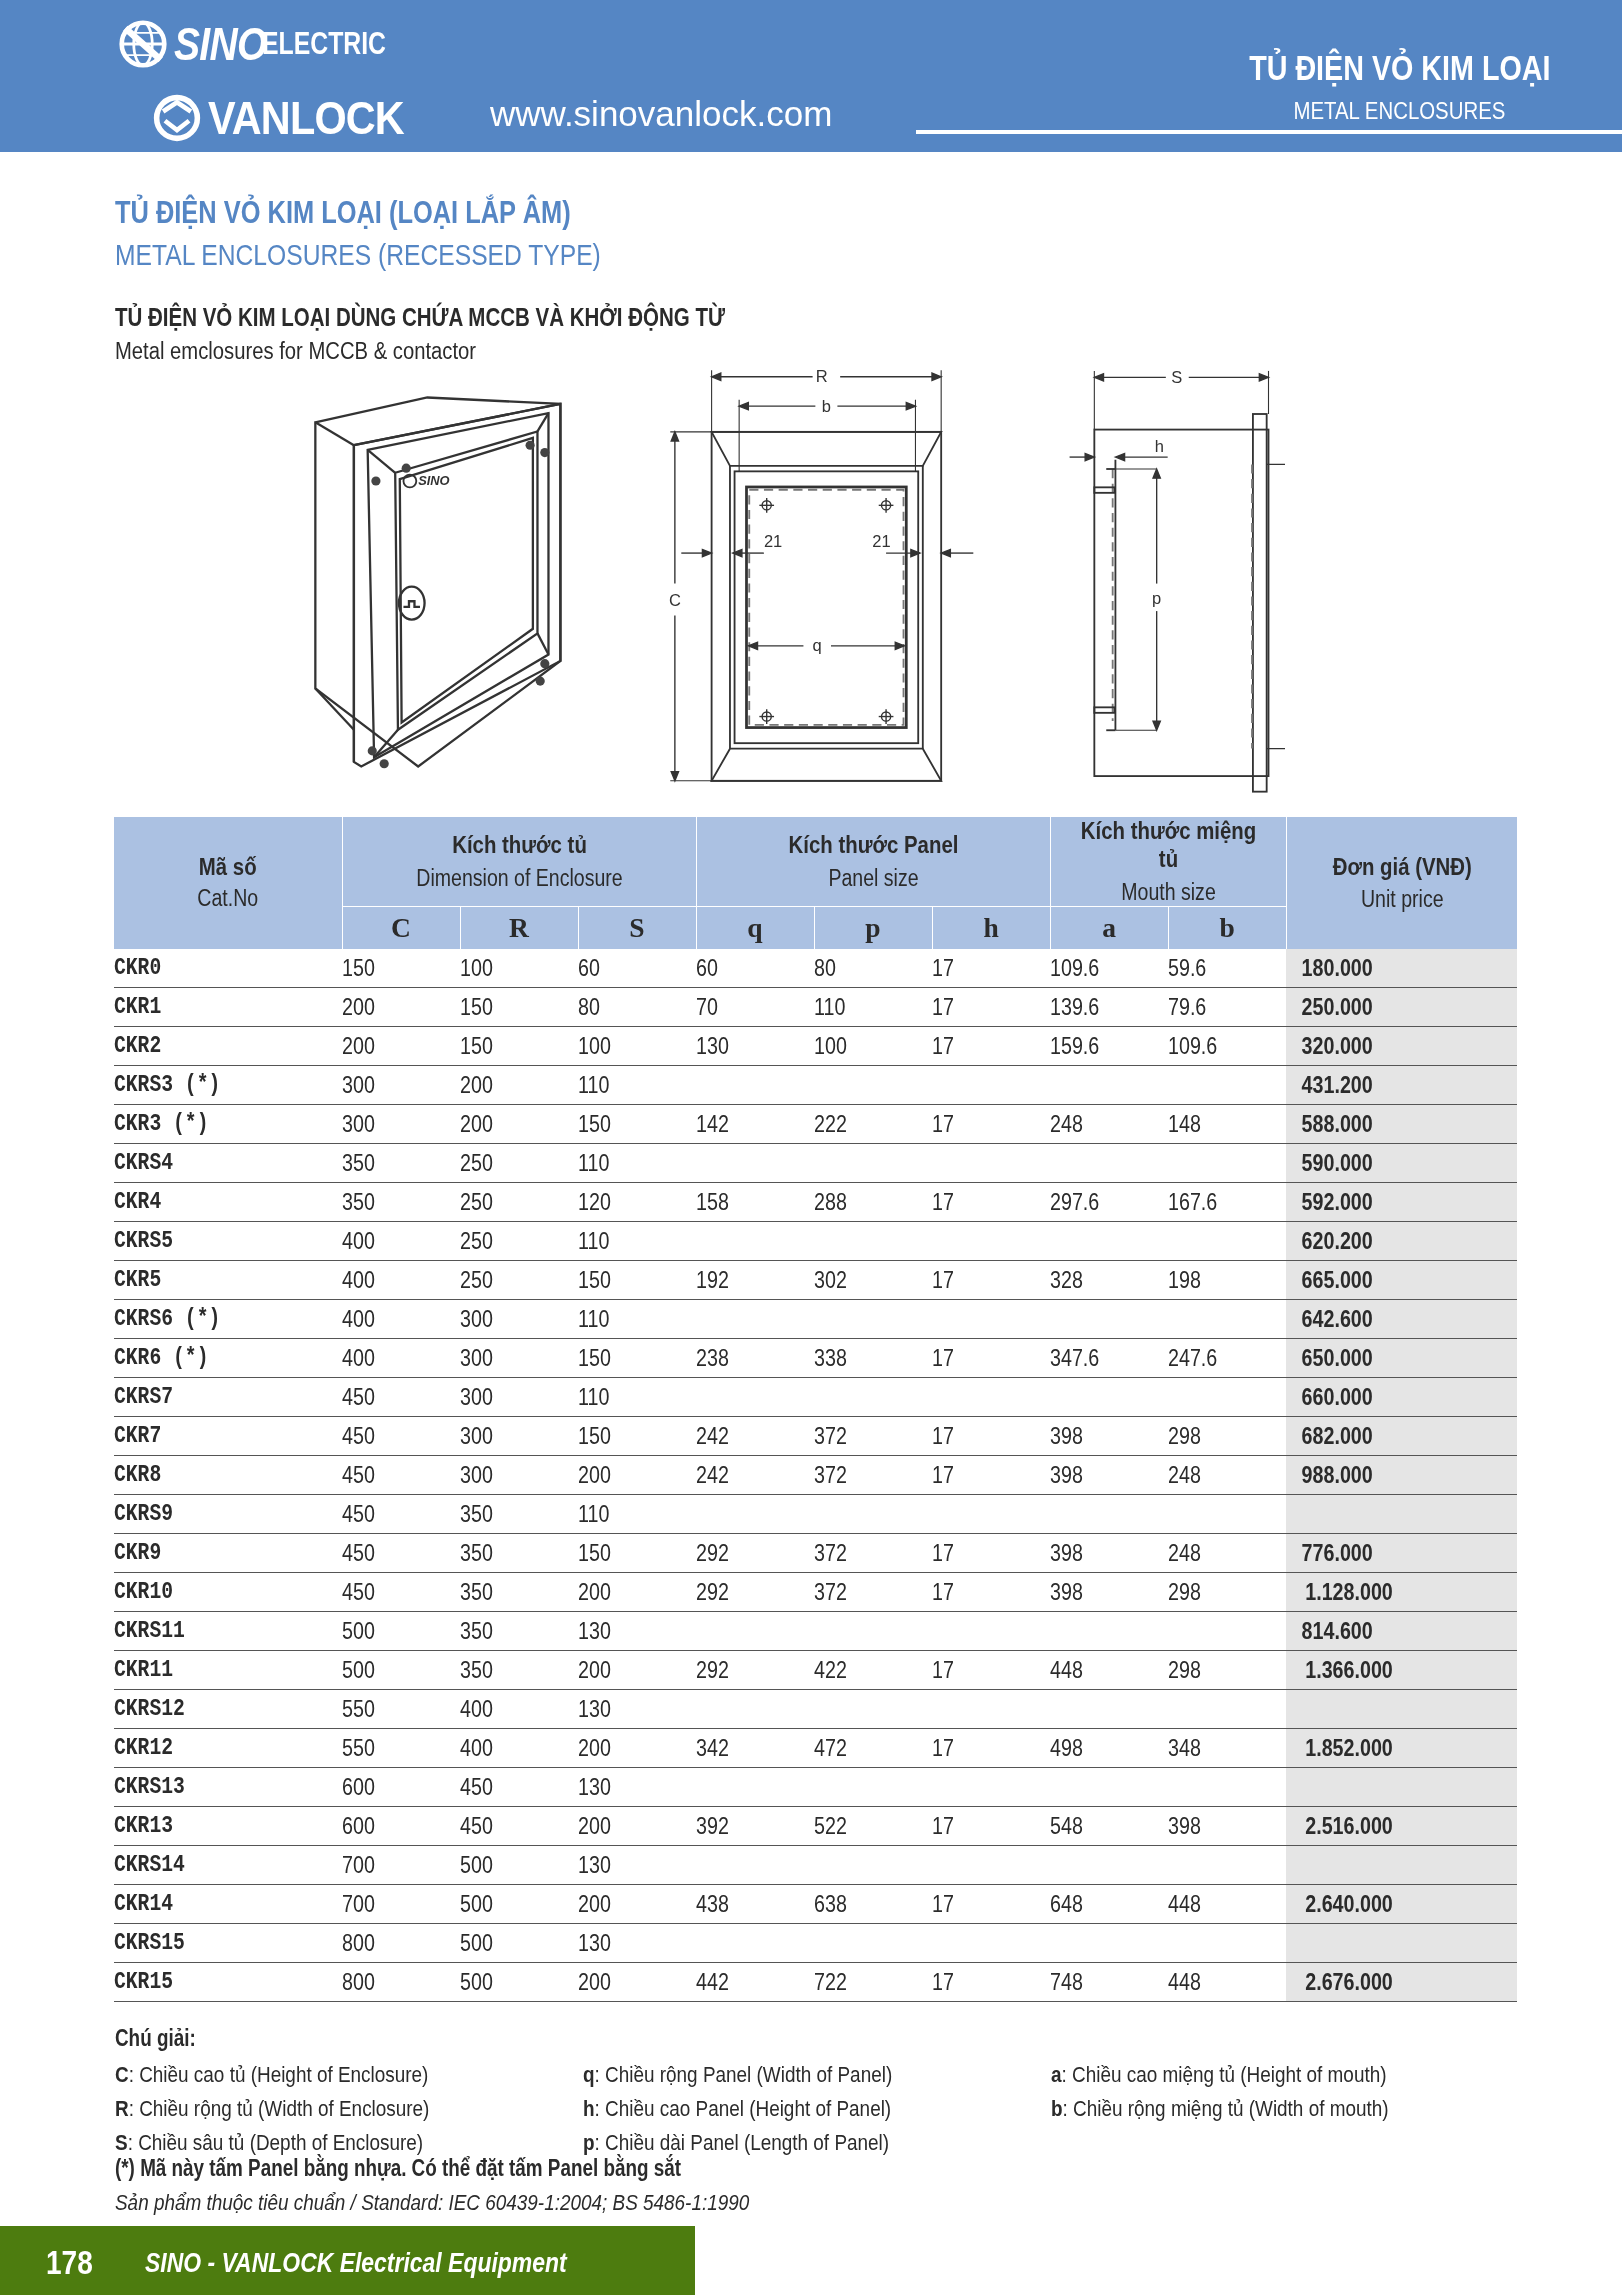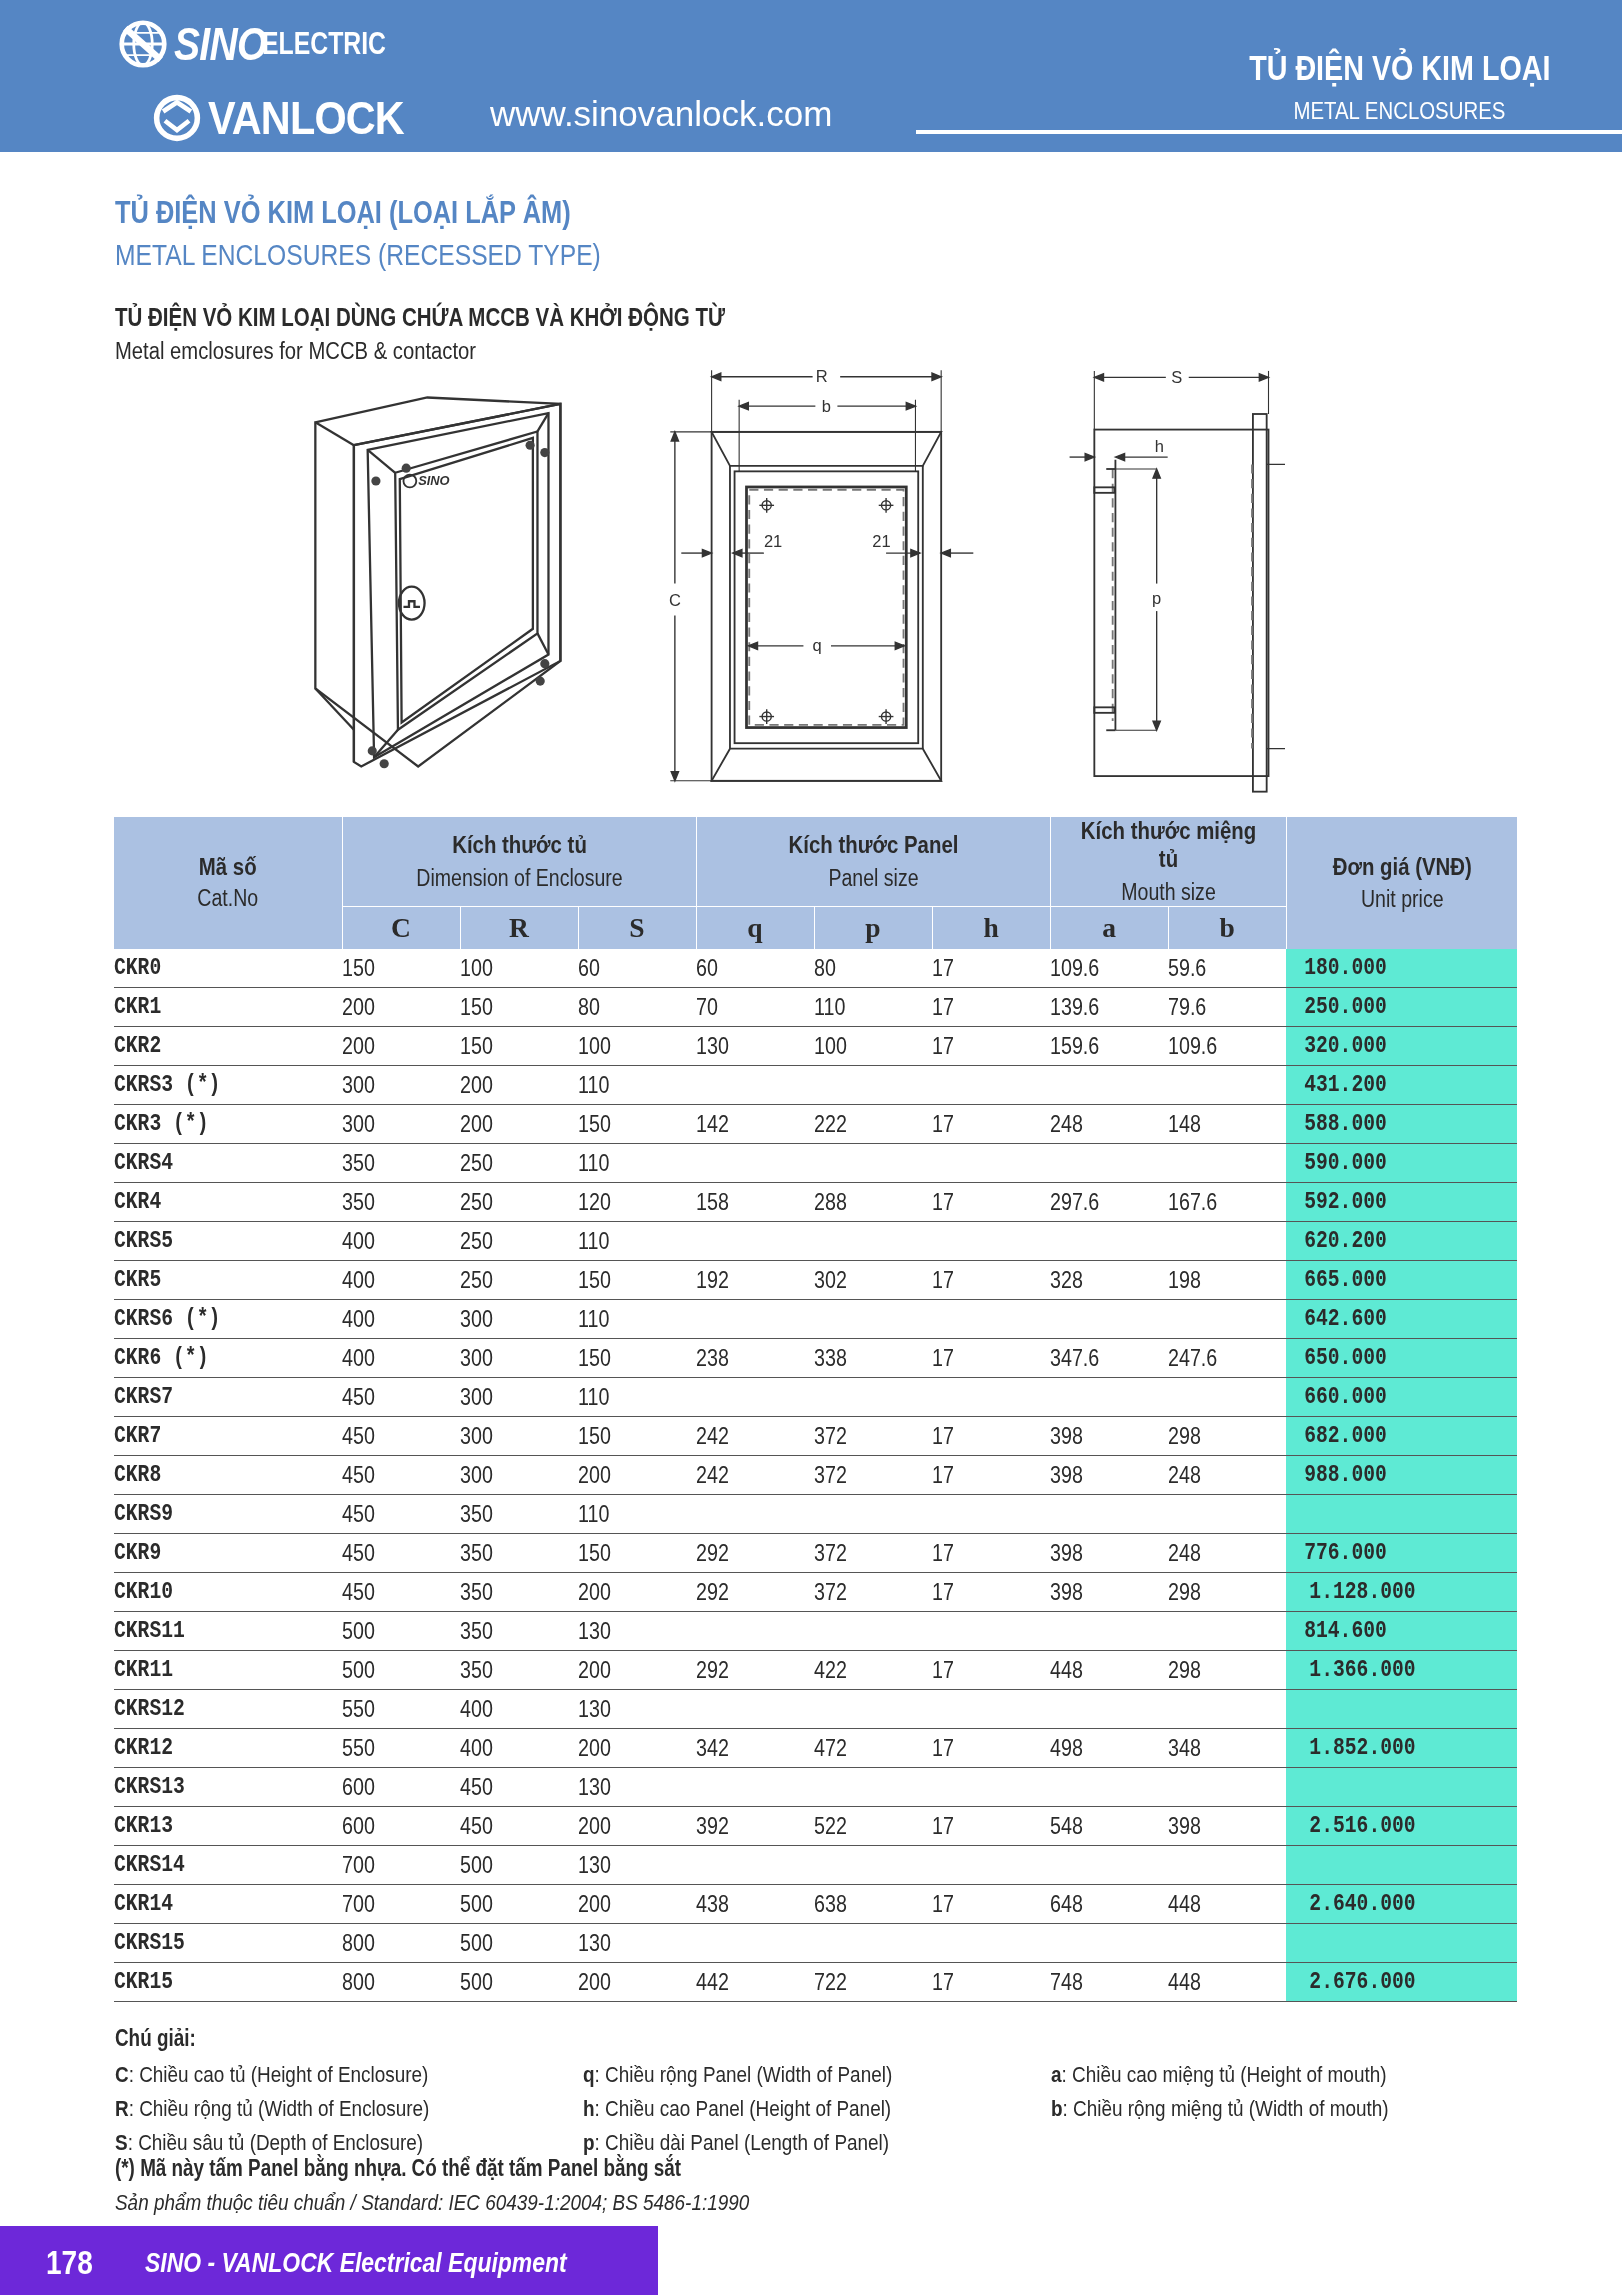--- a/index.html
+++ b/index.html
@@ -29,29 +29,29 @@
   table.spec { position:absolute; left:114px; top:817px; width:1390px; border-collapse:collapse; table-layout:fixed; }
   table.spec th { background:#abc1e2; color:#2b2b2b; font-weight:normal; text-align:center; padding:0; }
   .th-grp { height:81px; border-left:1.8px solid #fff; }
   .th-grp .vn { display:block; font-weight:bold; font-size:24px; transform:scaleX(0.85); }
   .th-grp .en { display:block; font-size:23px; transform:scaleX(0.85); margin-top:5.5px; }
   .th-letter { height:42px; font-family:"Liberation Serif", serif; font-weight:bold !important; font-size:27.5px; border-left:1.8px solid #fff; border-top:1.8px solid #fff; }
   table.spec td { height:38px; font-size:24px; text-align:left; padding:0 0 0 0; border-bottom:1.8px solid #555; vertical-align:middle; }
   td .v { display:inline-block; transform:scaleX(0.82); transform-origin:left; white-space:nowrap; }
   td.cat { font-weight:bold; padding-left:77px;font-family:Liberation Mono, monospace; }
   td.num { padding-left:13px; }
-  td.price { background:#5eead4; font-weight:bold; text-align:right; padding-right:62px;font-family:Liberation Mono, monospace; }
+  td.price { background:#e5e5e5; font-weight:bold; text-align:right; padding-right:62px; }
   td.price .v { transform-origin:right; }
   .lg-title { position:absolute; left:115px; top:2025px; font-weight:bold; font-size:23px; transform:scaleX(0.82); transform-origin:left; white-space:nowrap; }
   .lg-item { position:absolute; font-size:22px; transform:scaleX(0.86); transform-origin:left; white-space:nowrap; }
   .lg-item b { font-weight:bold; }
   .note { position:absolute; left:115px; top:2155px; font-weight:bold; font-size:23px; transform:scaleX(0.82); transform-origin:left; white-space:nowrap; }
   .std { position:absolute; left:115px; top:2190px; font-style:italic; font-size:22px; transform:scaleX(0.86); transform-origin:left; white-space:nowrap; }
 
-  .footer { position:absolute; left:0; top:2226px; width:658px; height:70px; background:#6d28d9; color:#fff; }
+  .footer { position:absolute; left:0; top:2226px; width:658px; height:70px; background:#4d7c0f; color:#fff;padding-left:37px; }
   .page-no { position:absolute; left:46px; top:18.4px; font-weight:bold; font-size:33px; transform:scaleX(0.85); transform-origin:left; }
   .footer-text { position:absolute; left:145px; top:22px; font-weight:bold; font-style:italic; font-size:27px; transform:scaleX(0.85); transform-origin:left; white-space:nowrap; }
 </style>
 </head>
 <body>
 
 <div class="header">
   <div class="logo-row logo1">
     <svg class="logo-mark" viewBox="0 0 54 54">
       <circle cx="27" cy="27" r="23" fill="none" stroke="#fff" stroke-width="5"></circle>

